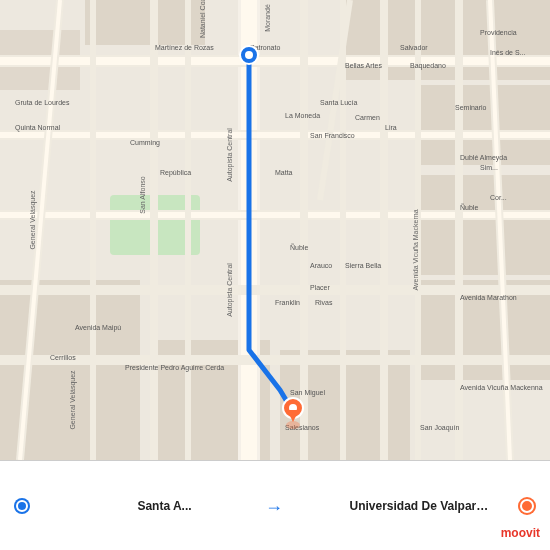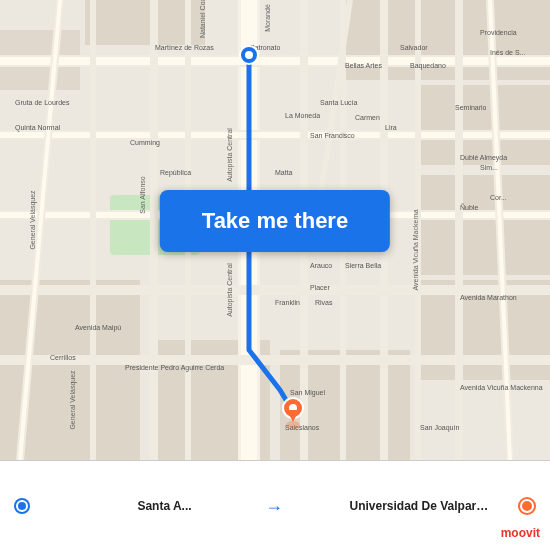--- a/index.html
+++ b/index.html
@@ -234,21 +234,20 @@
     <circle cx="249" cy="55" r="9" fill="#1a73e8" stroke="white" stroke-width="2"></circle>
     <circle cx="249" cy="55" r="4" fill="white"></circle>
 
     <ellipse cx="293" cy="425" rx="7" ry="4" fill="rgba(255,107,53,0.3)"></ellipse>
     <circle cx="293" cy="408" r="10" fill="#ff6b35" stroke="white" stroke-width="2"></circle>
     <circle cx="293" cy="408" r="4" fill="white"></circle>
     <polygon points="293,422 287,410 299,410" fill="#ff6b35"></polygon>
   </svg>
 
   
-  <button id="take-me-there-btn">Take me there</button>
 
   
   
 </div>
 
 <div id="bottom-content">
   <div class="route-info">
     <div class="dot-blue"></div>
     <div class="location-item">
       <span class="location-name">Santa A...</span>

